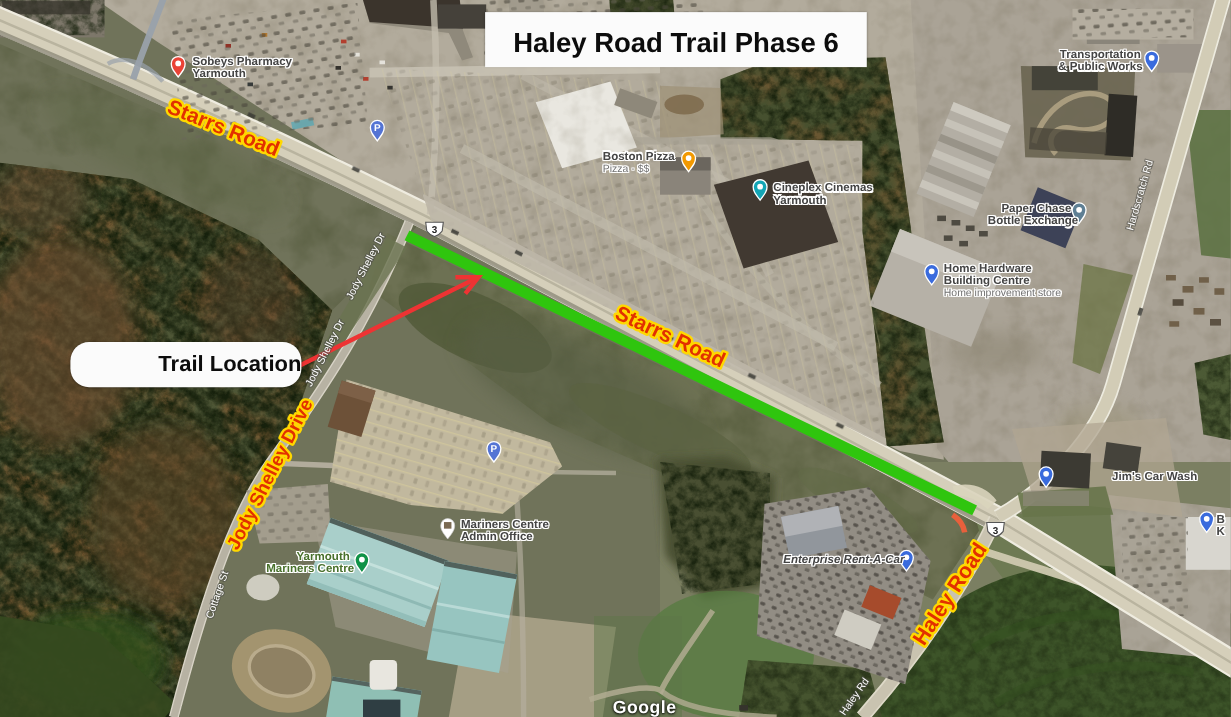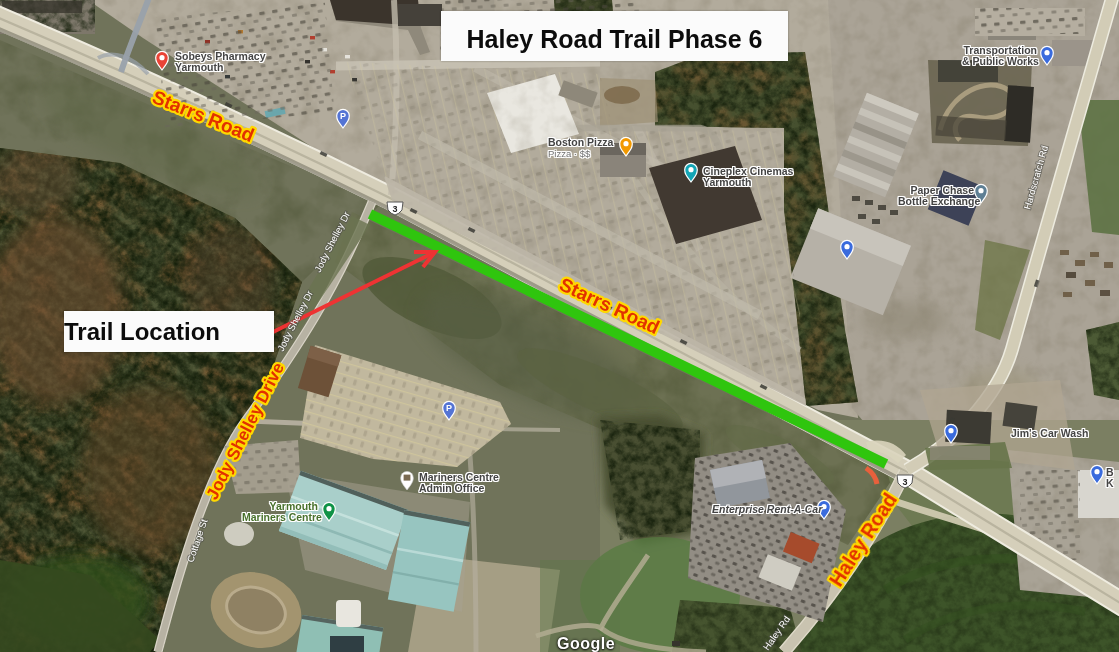--- a/index.html
+++ b/index.html
@@ -2,21 +2,21 @@
 <html><head><meta charset="utf-8">
 <style>
 html,body{margin:0;padding:0;}
 #map{position:relative;width:1119px;height:652px;overflow:hidden;font-family:"Liberation Sans",sans-serif;background:#70735a;}
 #map svg.base{position:absolute;left:0;top:0;}
 .poi{position:absolute;color:#444;font-size:10.5px;font-weight:bold;line-height:11px;white-space:nowrap;
  text-shadow:1px 0 0 #fff,-1px 0 0 #fff,0 1px 0 #fff,0 -1px 0 #fff,1px 1px 0 #fff,-1px -1px 0 #fff,1px -1px 0 #fff,-1px 1px 0 #fff;}
 .poi .sub{font-weight:normal;color:#717171;font-size:9.5px;}
 .box{position:absolute;background:#fbfbfb;color:#0c0c0c;font-weight:bold;box-shadow:0 0 2px rgba(0,0,0,.35);}
 #title{left:441px;top:11px;width:347px;height:50px;font-size:25px;text-align:center;line-height:57px;}
-#trailbox{left:64px;top:311px;width:210px;height:41px;font-size:24px;text-align:left;line-height:41px;}
+#trailbox{left:64px;top:311px;width:210px;height:41px;font-size:20px;text-align:right;line-height:41px;border-radius:17px;}
 #google{position:absolute;left:557px;top:635px;color:#fff;font-size:16px;font-weight:bold;letter-spacing:.5px;text-shadow:0 0 3px rgba(0,0,0,.9),0 1px 2px rgba(0,0,0,.8);}
 </style></head>
 <body>
 <div id="map">
 <svg class="base" width="1119" height="652" viewBox="0 0 1119 652">
 <defs>
 <filter id="fBrown" color-interpolation-filters="sRGB" x="-5%" y="-5%" width="110%" height="110%">
  <feTurbulence type="fractalNoise" baseFrequency="0.035" numOctaves="4" seed="11"></feTurbulence>
  <feColorMatrix result="cm" type="matrix" values="0 0 0 0 0.47  0 0 0 0 0.35  0 0 0 0 0.20  2.6 0 0 0 -1.05"></feColorMatrix>
  <feComposite in="cm" in2="SourceGraphic" operator="in"></feComposite>
@@ -413,20 +413,21 @@
  <text transform="translate(1030,210) rotate(-74)">Hardscratch Rd</text>
  <text transform="translate(768,651) rotate(-55)">Haley Rd</text>
 </g>
 </svg>
 
 <div class="poi" style="left:175px;top:51px;">Sobeys Pharmacy<br>Yarmouth</div>
 <div class="poi" style="left:548px;top:137px;text-align:left;width:62px;">Boston Pizza<br><span class="sub">Pizza&nbsp;·&nbsp;$$</span></div>
 <div class="poi" style="left:703px;top:166px;">Cineplex Cinemas<br>Yarmouth</div>
 <div class="poi" style="left:962px;top:45px;text-align:right;width:75px;">Transportation<br>&amp; Public Works</div>
 <div class="poi" style="left:898px;top:185px;text-align:right;width:76px;">Paper Chase<br>Bottle Exchange</div>
+<div class="poi" style="left:858px;top:239px;">Home Hardware<br>Building Centre<br><span class="sub">Home improvement store</span></div>
 <div class="poi" style="left:1011px;top:428px;">Jim's Car Wash</div>
 <div class="poi" style="left:712px;top:504px;font-style:italic;">Enterprise Rent-A-Car</div>
 <div class="poi" style="left:419px;top:472px;">Mariners Centre<br>Admin Office</div>
 <div class="poi" style="left:242px;top:501px;text-align:right;width:76px;color:#49712c;">Yarmouth<br>Mariners Centre</div>
 <div class="poi" style="left:1106px;top:467px;">B<br>K</div>
 
 <div id="title" class="box">Haley Road Trail Phase 6</div>
 <div id="trailbox" class="box">Trail Location</div>
 <div id="google">Google</div>
 </div>

